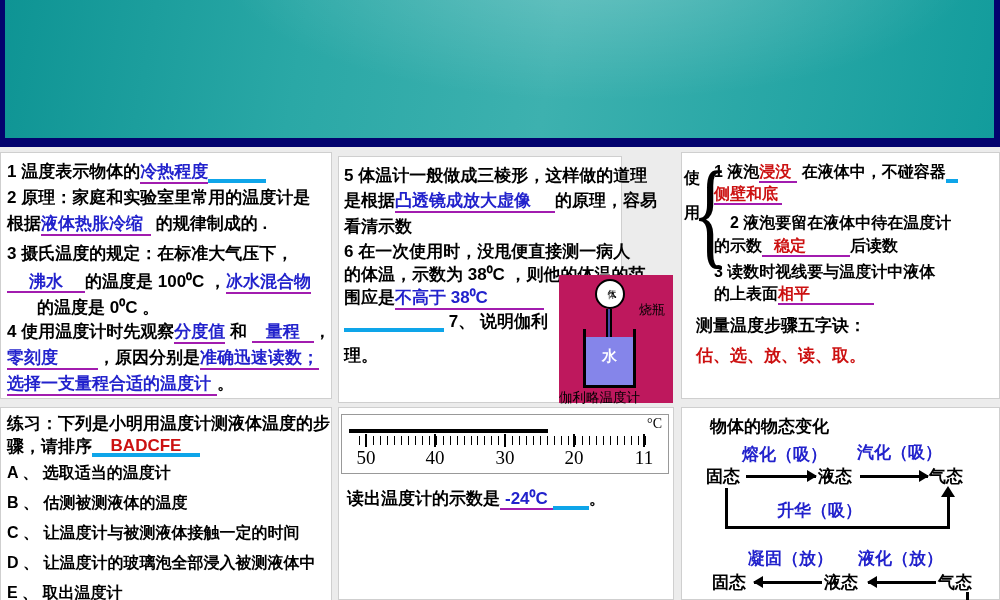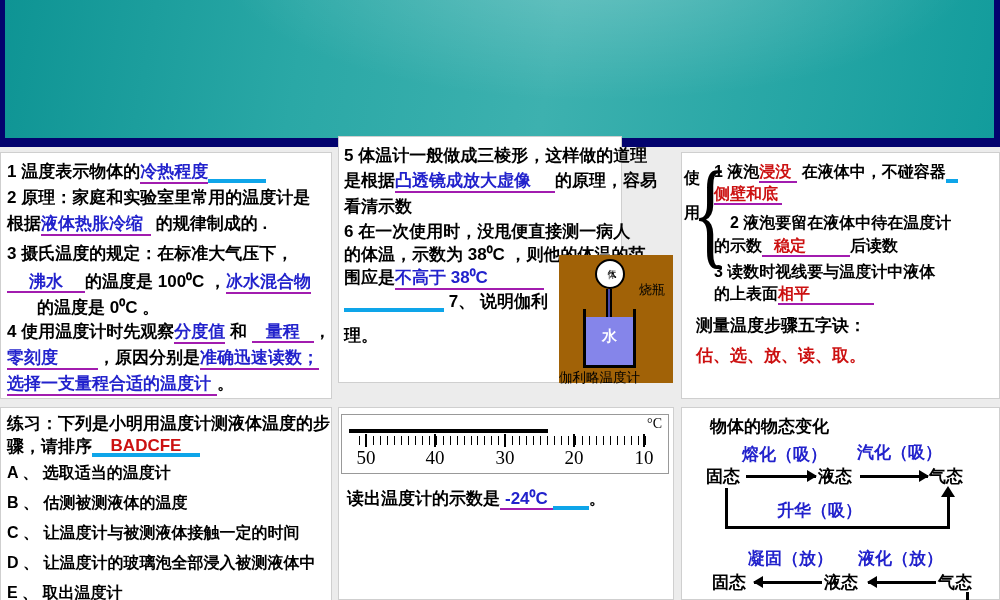--- a/index.html
+++ b/index.html
@@ -8,32 +8,32 @@
   
   .banner{position:absolute;left:0;top:0;width:1000px;height:147px;box-sizing:border-box;
     border-left:5px solid #03036e;border-right:6px solid #03036e;border-bottom:9px solid #03036e;
     background:
       radial-gradient(ellipse 620px 230px at 60% -30%, rgba(255,255,255,0.25), rgba(255,255,255,0) 62%),
       linear-gradient(100deg,#0e9494 0%,#2aa8a6 30%,#3db1af 55%,#129c9c 100%);}
   
   .card{position:absolute;background:#fff;border:1px solid #cfcfcf;box-sizing:border-box;}
   #card-l1{left:0;top:152px;width:332px;height:247px;}
   #card-l2{left:0;top:407px;width:332px;height:210px;}
-  #card-m1{left:338px;top:136px;width:284px;height:247px;}
+  #card-m1{left:338px;top:156px;width:284px;height:247px;}
   #card-m2{left:338px;top:407px;width:336px;height:193px;}
   #card-r1{left:681px;top:152px;width:319px;height:247px;}
   #card-r2{left:681px;top:407px;width:319px;height:193px;}
   .ln{position:absolute;white-space:nowrap;font-size:17px;line-height:21px;}
   .s16{font-size:16px;}
   .b{color:#2222cc;}
   .r{color:#cc1111;}
   .u{border-bottom:2px solid #a21caf;padding-bottom:1px;}
   .blank{display:inline-block;border-bottom:4px solid #0ea5e9;height:18px;vertical-align:bottom;}
   
-  .galileo{position:absolute;left:220px;top:118px;width:114px;height:128px;background:#a16207;z-index:2;font-weight:normal;}
+  .galileo{position:absolute;left:220px;top:118px;width:114px;height:128px;background:#be185d;z-index:2;font-weight:normal;}
   .g-bulb{position:absolute;left:36px;top:4px;width:26px;height:26px;border:2px solid #000;border-radius:50%;background:#fff;}
   .g-gas{position:absolute;left:8px;top:1px;font-size:9px;writing-mode:vertical-rl;letter-spacing:1px;}
   .g-flask{position:absolute;left:80px;top:26px;font-size:13px;}
   .g-tube{position:absolute;left:47px;top:34px;width:2px;height:44px;background:#4848a8;border-left:2px solid #000;border-right:2px solid #000;}
   .g-beaker{position:absolute;left:24px;top:54px;width:47px;height:56px;border-left:3px solid #000;border-right:3px solid #000;border-bottom:3px solid #000;}
   .g-liquid{position:absolute;left:0;top:8px;right:0;bottom:0;background:#8585ea;}
   .g-water{position:absolute;left:0;top:18px;width:100%;text-align:center;color:#fff;font-size:15px;font-weight:bold;}
   .g-cap{position:absolute;left:0px;top:114px;font-size:13.5px;}
   
   .scalebox{position:absolute;left:2px;top:6px;width:326px;height:58px;border:1px solid #999;background:#fff;}
@@ -114,21 +114,21 @@
   <div class="card" id="card-m2">
     <div class="scalebox">
       <div class="sc-unit">°C</div>
       <div class="sc-merc"></div>
       <div class="sc-minor"></div>
       <div class="sc-major"></div>
       <span class="sc-lbl" style="left:24px;">50</span>
       <span class="sc-lbl" style="left:93px;">40</span>
       <span class="sc-lbl" style="left:163px;">30</span>
       <span class="sc-lbl" style="left:232px;">20</span>
-      <span class="sc-lbl" style="left:302px;">10</span>
+      <span class="sc-lbl" style="left:302px;">11</span>
     </div>
     <div class="ln" style="left:8px;top:80px;"><span>读出温度计的示数是</span><span class="b u" style="padding:0 5px;">-24⁰C</span><span class="blank" style="width:36px;"></span><span>。</span></div>
   </div>
 
   <div class="card" id="card-r1">
     <div class="ln s16" style="left:2px;top:14px;"><span>使</span></div>
     <div class="ln s16" style="left:2px;top:49px;"><span>用</span></div>
     <div class="brace">{</div>
     <div class="ln s16" style="left:32px;top:8px;"><span>1 液泡</span><span class="r u" style="padding-right:6px;">浸没</span><span> 在液体中，不碰容器</span><span class="blank" style="width:12px;"></span></div>
     <div class="ln s16" style="left:32px;top:30px;"><span class="r u" style="padding-right:4px;">侧壁和底</span></div>

